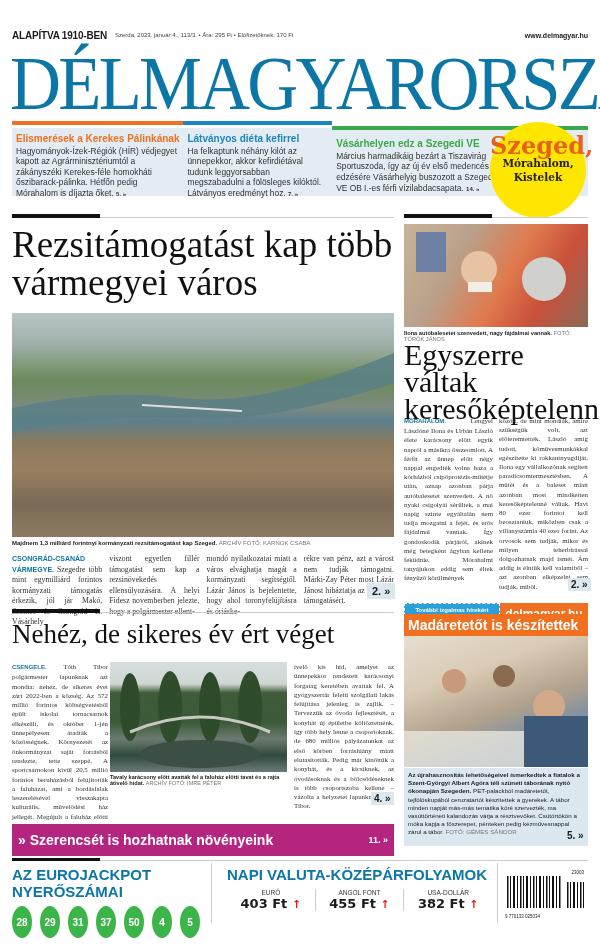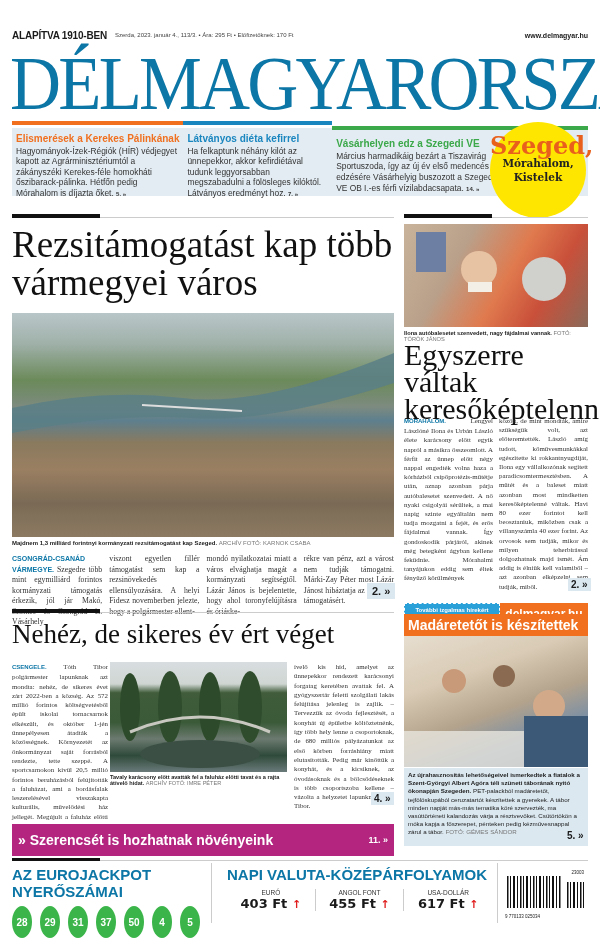--- a/index.html
+++ b/index.html
@@ -195,21 +195,21 @@
     <div style="flex:1;border-right:1px solid #ccc;">
       <div class="cur-label">EURÓ</div>
       <div class="cur-val"><span>403 Ft</span> <span class="arrow">↑</span></div>
     </div>
     <div style="flex:1;border-right:1px solid #ccc;">
       <div class="cur-label">ANGOL FONT</div>
       <div class="cur-val"><span>455 Ft</span> <span class="arrow">↑</span></div>
     </div>
     <div style="flex:1;">
       <div class="cur-label">USA-DOLLÁR</div>
-      <div class="cur-val"><span>617 Ft</span> <span class="arrow">↑</span></div>
+      <div class="cur-val"><span>382 Ft</span> <span class="arrow">↑</span></div>
     </div>
   </div>
 </div>
 <div class="abs" style="top:863px;left:497px;width:1px;height:60px;background:#ccc;"></div>
 <div class="abs" style="top:870px;left:505px;width:83px;height:52px;">
   <svg width="83" height="44">
     <g fill="#111">
       <rect x="2" y="6" width="1.5" height="32"></rect>
         <rect x="5" y="6" width="1" height="32"></rect>
         <rect x="8" y="6" width="2" height="32"></rect>

